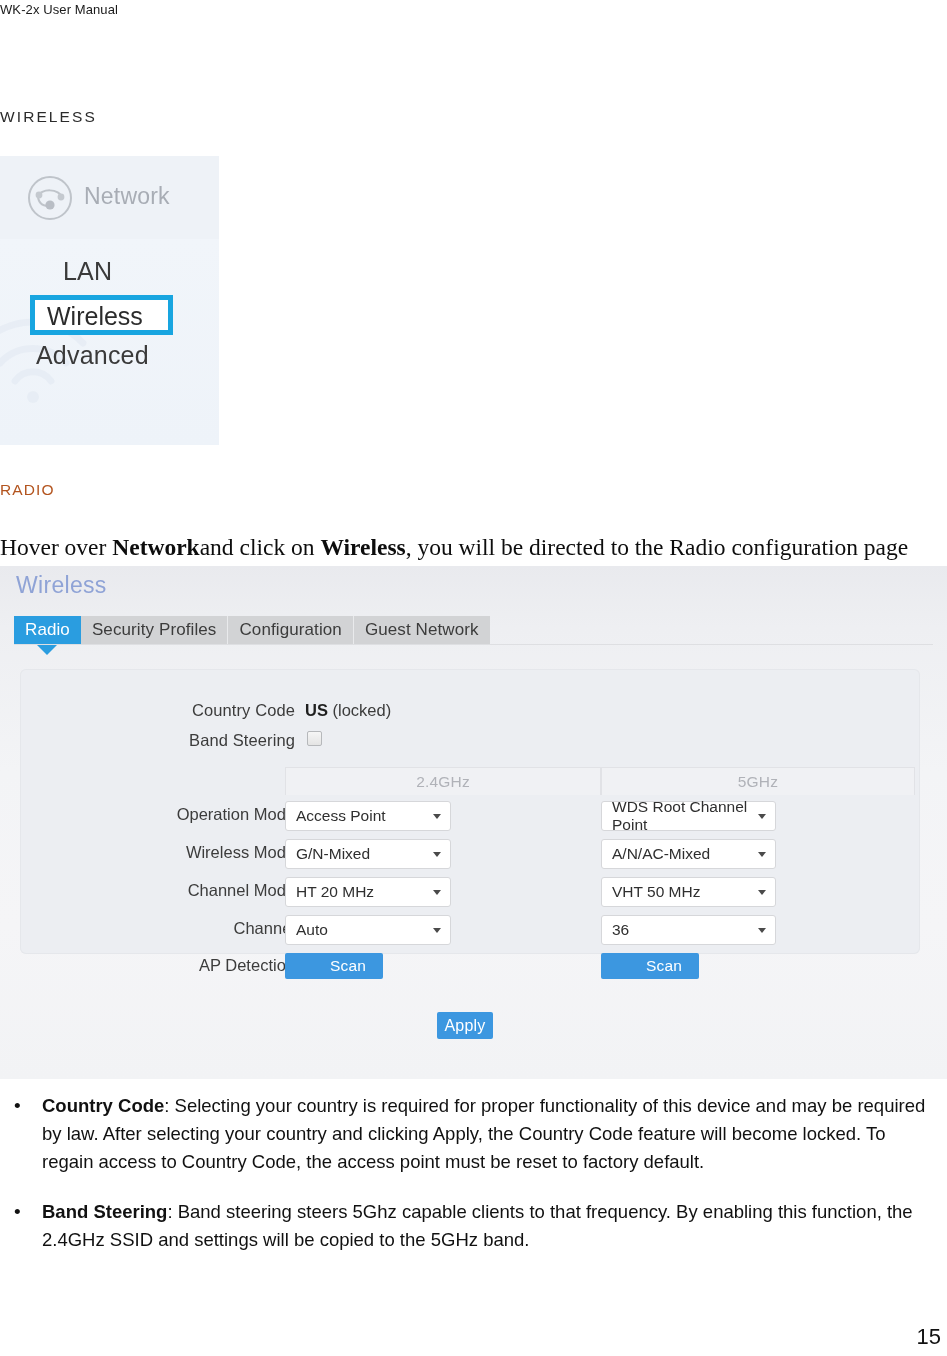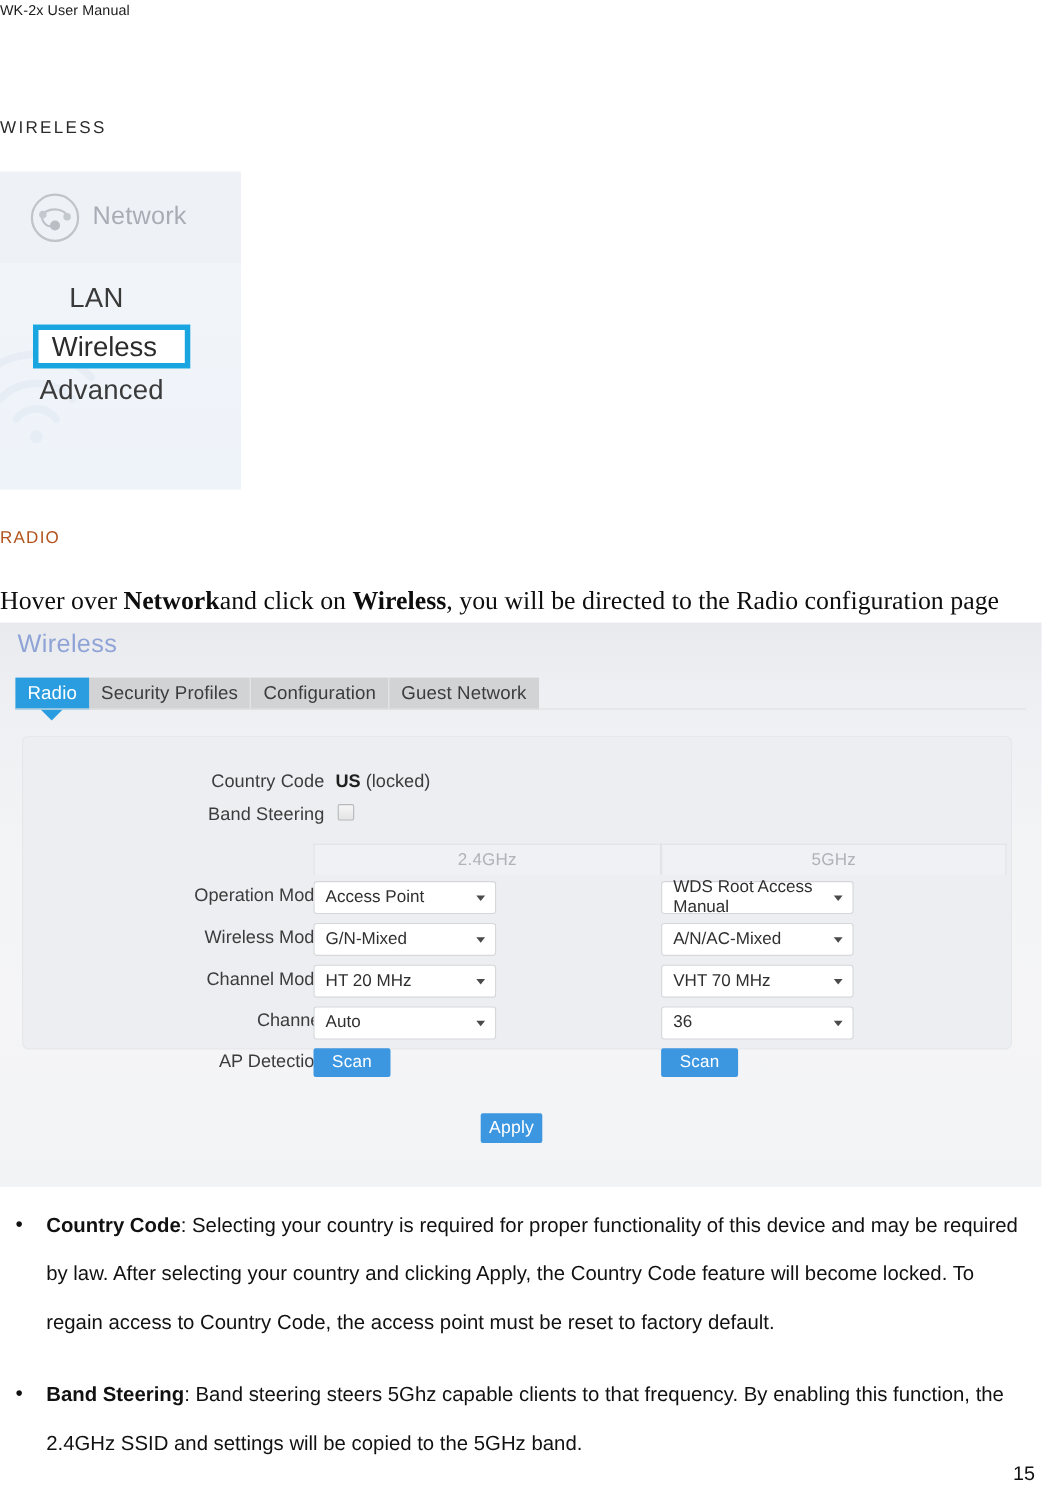--- a/index.html
+++ b/index.html
@@ -281,20 +281,21 @@
     height: 26px;
     background: #3c97e0;
     color: #ffffff;
     font-size: 15.5px;
     border: none;
     border-radius: 2px;
     display: flex;
     align-items: center;
     justify-content: center;
     letter-spacing: .2px;
+    padding-left: 28px;
   }
   .scan-24 { left: 265px; width: 70px; }
   .scan-5  { left: 581px; width: 70px; }
 
   .apply-btn {
     position: absolute;
     left: 437px; top: 446px;
     width: 56px; height: 27px;
     background: #3c97e0;
     color: #ffffff;
@@ -313,41 +314,41 @@
     left: 0;
     top: 1092px;
     width: 947px;
   }
   .bullet {
     position: relative;
     padding-left: 42px;
     margin-bottom: 22px;
     font-family: "Liberation Sans", sans-serif;
     font-size: 18.5px;
-    line-height: 44px;
+    line-height: 28px;
     color: #111111;
     width: 900px;
   }
   .bullet::before {
     content: "\2022";
     position: absolute;
     left: 14px;
     top: 0;
     font-size: 19px;
     color: #111111;
   }
   .bullet b { font-weight: bold; }
 
   
   .pageno {
     position: absolute;
     right: 6px;
     bottom: 6px;
     font-family: "Liberation Sans", sans-serif;
-    font-size: 18px;
+    font-size: 22px;
     color: #111111;
     margin-top: 12px;
   }
 </style>
 </head>
 <body>
 
 <div class="doc-header">WK-2x User Manual</div>
 
 <div class="h1-wireless">WIRELESS</div>
@@ -418,41 +419,41 @@
 
     <div class="band-head band-24">2.4GHz</div>
     <div class="band-head band-5">5GHz</div>
 
     <div class="row-label" style="top:136px">Operation Mode</div>
     <div class="sel sel-24" style="top:132px">
         <span>Access Point</span>
         <i class="caret"></i>
       </div>
     <div class="sel sel-5" style="top:132px">
-        <span>WDS Root Access Manual</span>
+        <span>WDS Root Channel Point</span>
         <i class="caret"></i>
       </div>
 
     <div class="row-label" style="top:174px">Wireless Mode</div>
     <div class="sel sel-24" style="top:170px">
         <span>G/N-Mixed</span>
         <i class="caret"></i>
       </div>
     <div class="sel sel-5" style="top:170px">
         <span>A/N/AC-Mixed</span>
         <i class="caret"></i>
       </div>
 
     <div class="row-label" style="top:212px">Channel Mode</div>
     <div class="sel sel-24" style="top:208px">
         <span>HT 20 MHz</span>
         <i class="caret"></i>
       </div>
     <div class="sel sel-5" style="top:208px">
-        <span>VHT 70 MHz</span>
+        <span>VHT 50 MHz</span>
         <i class="caret"></i>
       </div>
 
     <div class="row-label" style="top:250px">Channel</div>
     <div class="sel sel-24" style="top:246px">
         <span>Auto</span>
         <i class="caret"></i>
       </div>
     <div class="sel sel-5" style="top:246px">
         <span>36</span>

